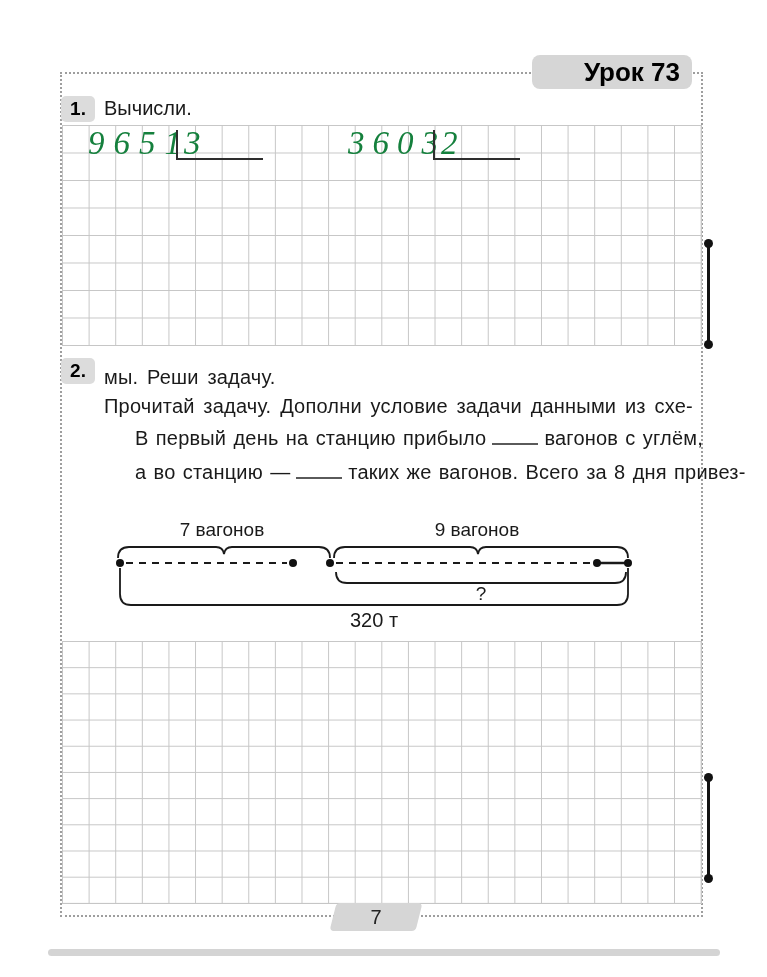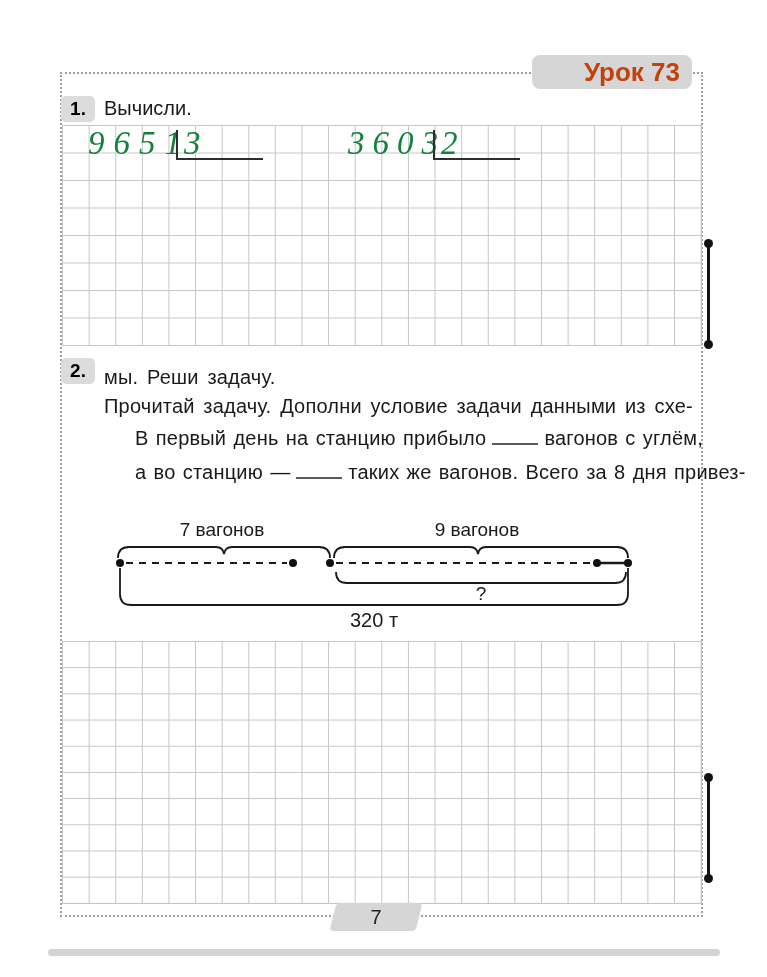--- a/index.html
+++ b/index.html
@@ -7,21 +7,21 @@
     position:relative; width:767px; height:977px; background:#fff;
     font-family:"Liberation Sans", sans-serif; color:#1a1a1a; overflow:hidden;
   }
   .border-frame {
     position:absolute; left:60px; top:72px; width:643px; height:845px;
     border:2px dotted #9e9e9e; box-sizing:border-box;
   }
   .lesson-header {
     position:absolute; left:532px; top:55px; width:160px; height:34px;
     background:#d6d6d6; border-radius:8px; font-weight:bold; font-size:26px;
-    text-align:right; line-height:34px; padding-right:12px; box-sizing:border-box; color:#c2410c;
+    text-align:right; line-height:34px; padding-right:12px; box-sizing:border-box; color:#000000;
   }
   .badge {
     position:absolute; width:34px; height:26px; background:#dcdcdc; border-radius:5px;
     font-weight:bold; font-size:19px; text-align:center; line-height:26px; color:#000;
   }
   #badge1 { left:61px; top:96px; }
   #badge2 { left:61px; top:358px; }
   .task1-title { position:absolute; left:104px; top:97px; font-size:20px; }
   .grid {
     position:absolute; left:62px;

